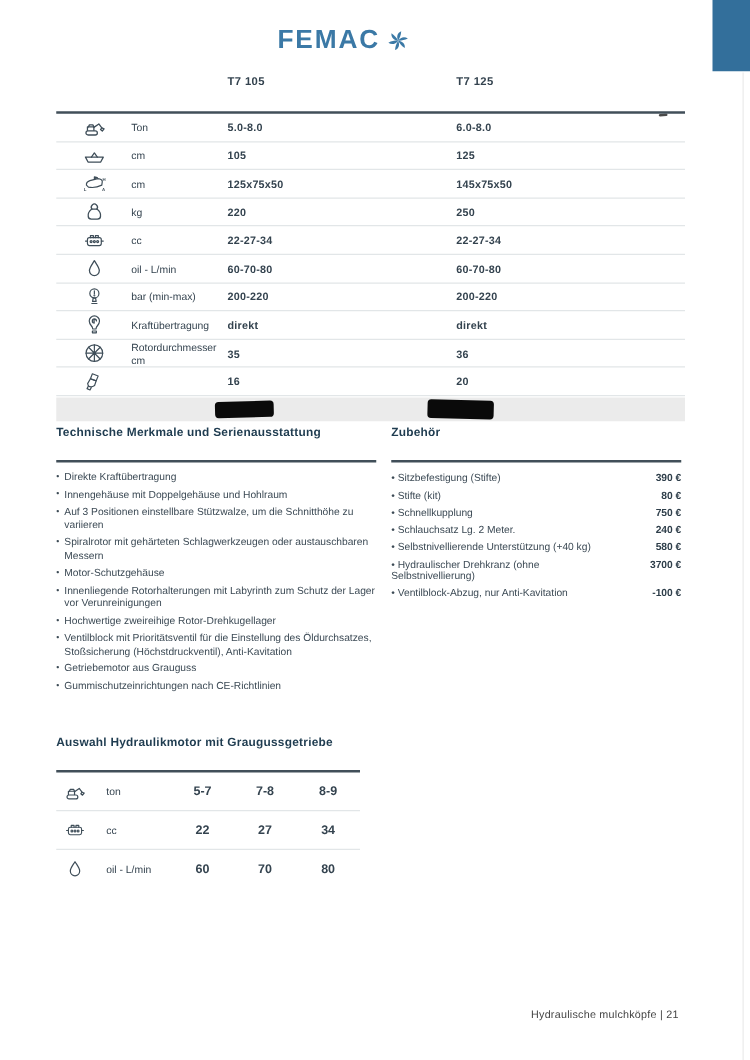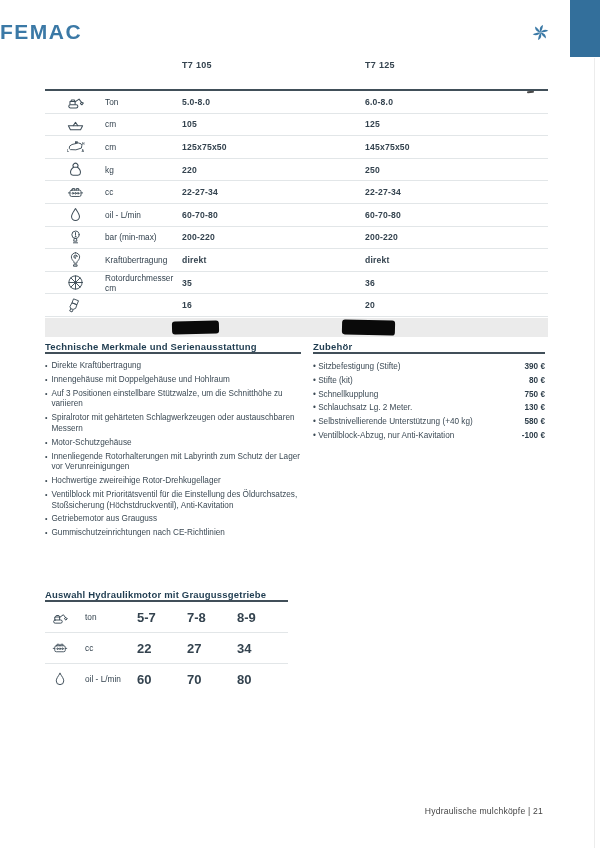--- a/index.html
+++ b/index.html
@@ -3,21 +3,21 @@
 <meta charset="utf-8">
 <style>
   html,body{margin:0;padding:0;background:#9a9a9a;}
   .page{position:relative;width:600px;height:848px;background:#ffffff;
         font-family:"Liberation Sans", sans-serif;color:#34434f;overflow:hidden;}
   .corner-tab{position:absolute;left:570px;top:0;width:30px;height:57px;background:#336f9b;}
   .scan-edge{position:absolute;left:594px;top:58px;width:1px;height:790px;background:#ececec;}
   .pen-mark{position:absolute;left:527px;top:91px;width:7px;height:2px;background:#4a4a4a;border-radius:1px;transform:rotate(-4deg);}
 
   
-  .logo{position:absolute;top:20px;left:0;width:552px;display:flex;justify-content:space-between;align-items:center;gap:3px;}
+  .logo{position:absolute;top:20px;left:0;width:552px;display:flex;justify-content:center;align-items:center;gap:3px;}
   .logo-text{font-size:21px;font-weight:800;letter-spacing:1.5px;color:#3b79a6;}
   .logo-swirl{width:23px;height:23px;}
 
   
   .spec{position:absolute;left:45px;top:60px;width:503px;}
   .spec-head{display:grid;grid-template-columns:60px 77px 183px 1fr;font-size:9px;font-weight:700;
              padding-bottom:19px;border-bottom:2px solid #414f59;letter-spacing:.3px;}
   .srow{display:grid;grid-template-columns:60px 77px 183px 1fr;align-items:center;height:21.6px;
         border-bottom:1px solid #e2e6e8;}
   .srow .icw{display:flex;justify-content:center;align-items:center;}
@@ -29,38 +29,38 @@
   
   .priceband{position:relative;margin-top:1px;height:19px;background:#ebebeb;}
   .blob{position:absolute;background:#0a0a0a;border-radius:3px;}
   .blob.b1{left:127px;top:3px;width:47px;height:13px;transform:rotate(-1.5deg);}
   .blob.b2{left:297px;top:2px;width:53px;height:15px;transform:rotate(1.5deg);}
 
   
   .sec{position:absolute;top:341px;}
   .sec.left{left:45px;width:256px;}
   .sec.right{left:313px;width:232px;}
-  .sec-title{font-size:9.5px;font-weight:700;color:#1f3c50;padding-bottom:0;
+  .sec-title{font-size:9.5px;font-weight:700;color:#1f3c50;padding-bottom:16px;
              border-bottom:2px solid #414f59;letter-spacing:.2px;}
   .feat-list{margin-top:7px;}
   .feat{display:flex;gap:4px;font-size:8.2px;line-height:1.3;margin-bottom:3.2px;color:#3c4a55;}
   .feat .bullet{flex:0 0 auto;font-size:7px;line-height:1.5;}
   .acc-list{margin-top:8px;}
   .acc{display:flex;justify-content:space-between;align-items:baseline;gap:6px;
        font-size:8.2px;margin-bottom:4.8px;color:#3c4a55;}
   .acc .price{font-weight:700;white-space:nowrap;color:#2e3e4a;margin-left:14px;}
 
   
   .motor{position:absolute;left:45px;top:589px;width:243px;}
   .mrow{display:grid;grid-template-columns:40px 52px 50px 50px 1fr;align-items:center;height:30px;
         border-bottom:1px solid #e2e6e8;}
   .mrow:last-child{border-bottom:none;}
   .mrow .icw{display:flex;justify-content:flex-start;align-items:center;padding-left:6px;}
   .mrow .lab{font-size:8.3px;}
-  .mrow .val{font-size:13px;font-weight:700;}
+  .mrow .val{font-size:10px;font-weight:700;text-align:center;}
 
   .footer{position:absolute;right:57px;top:806px;font-size:8.6px;color:#454545;letter-spacing:.2px;}
   .hidden-defs{position:absolute;width:0;height:0;overflow:hidden;}
 </style>
 </head>
 <body>
 
 <svg class="hidden-defs" xmlns="http://www.w3.org/2000/svg" aria-hidden="true">
   <defs>
     <g id="stk" fill="none" stroke="#3f4e59" stroke-width="1.3" stroke-linecap="round" stroke-linejoin="round"></g>
@@ -337,25 +337,29 @@
       <div class="acc">
           <span><span class="bullet">• </span><span>Stifte (kit)</span></span>
           <span class="price">80 €</span>
         </div>
       <div class="acc">
           <span><span class="bullet">• </span><span>Schnellkupplung</span></span>
           <span class="price">750 €</span>
         </div>
       <div class="acc">
           <span><span class="bullet">• </span><span>Schlauchsatz Lg. 2 Meter.</span></span>
-          <span class="price">130 €</span>
+          <span class="price">240 €</span>
         </div>
       <div class="acc">
           <span><span class="bullet">• </span><span>Selbstnivellierende Unterstützung (+40 kg)</span></span>
           <span class="price">580 €</span>
+        </div>
+      <div class="acc">
+          <span><span class="bullet">• </span><span>Hydraulischer Drehkranz (ohne Selbstnivellierung)</span></span>
+          <span class="price">3700 €</span>
         </div>
       <div class="acc">
           <span><span class="bullet">• </span><span>Ventilblock-Abzug, nur Anti-Kavitation</span></span>
           <span class="price">-100 €</span>
         </div>
     </div>
   </div>
 
   <div class="motor">
     <div class="sec-title">Auswahl Hydraulikmotor mit Graugussgetriebe</div>

